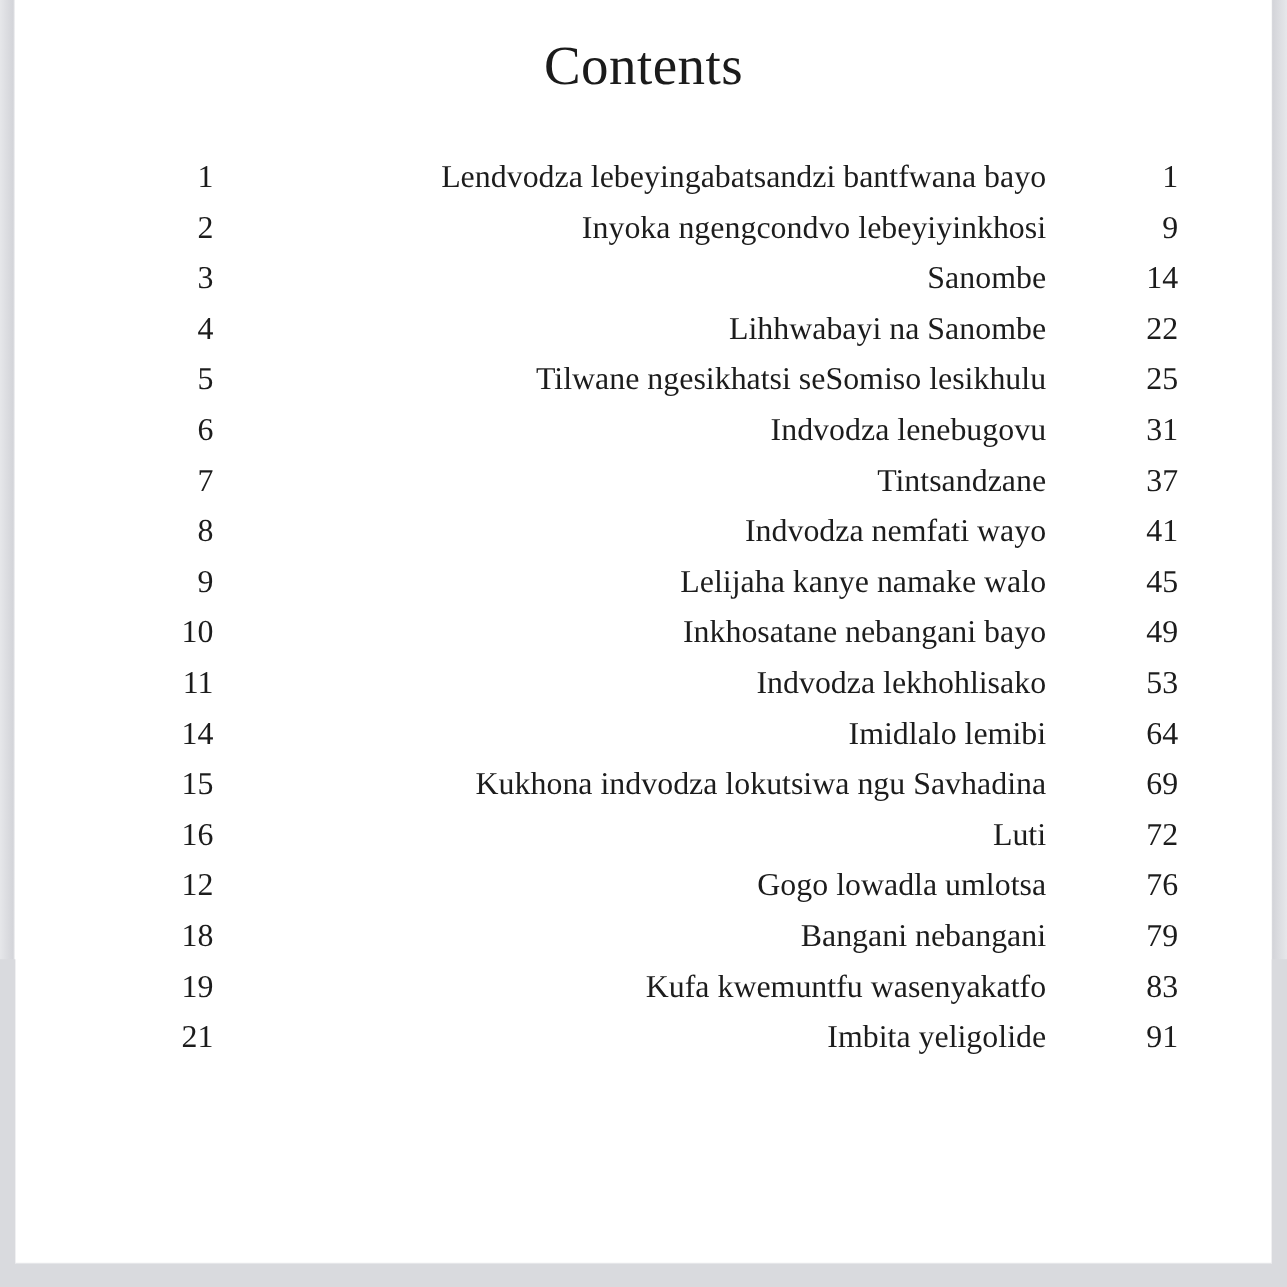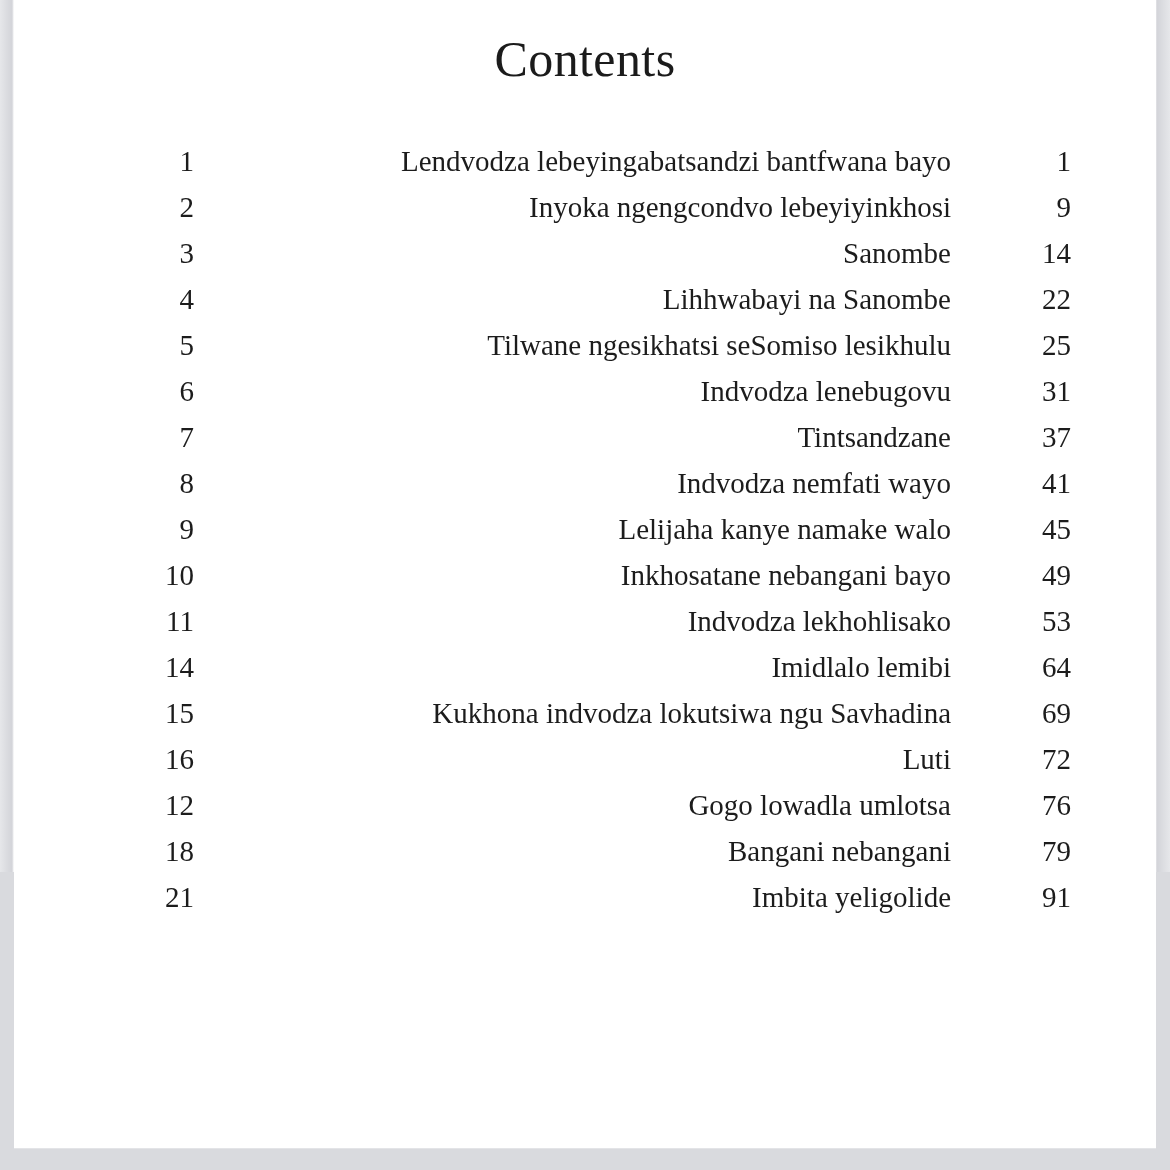--- a/index.html
+++ b/index.html
@@ -196,20 +196,25 @@
               <td class="col-num">12</td>
               <td class="col-title">Gogo lowadla umlotsa</td>
               <td class="col-page">76</td>
             </tr>
             <tr class="toc-row">
               <td class="col-num">18</td>
               <td class="col-title">Bangani nebangani</td>
               <td class="col-page">79</td>
             </tr>
             <tr class="toc-row">
+              <td class="col-num">19</td>
+              <td class="col-title">Kufa kwemuntfu wasenyakatfo</td>
+              <td class="col-page">83</td>
+            </tr>
+            <tr class="toc-row">
               <td class="col-num">21</td>
               <td class="col-title">Imbita yeligolide</td>
               <td class="col-page">91</td>
             </tr>
           </tbody>
       </table>
     </div>
 
   </div>
 </div>

